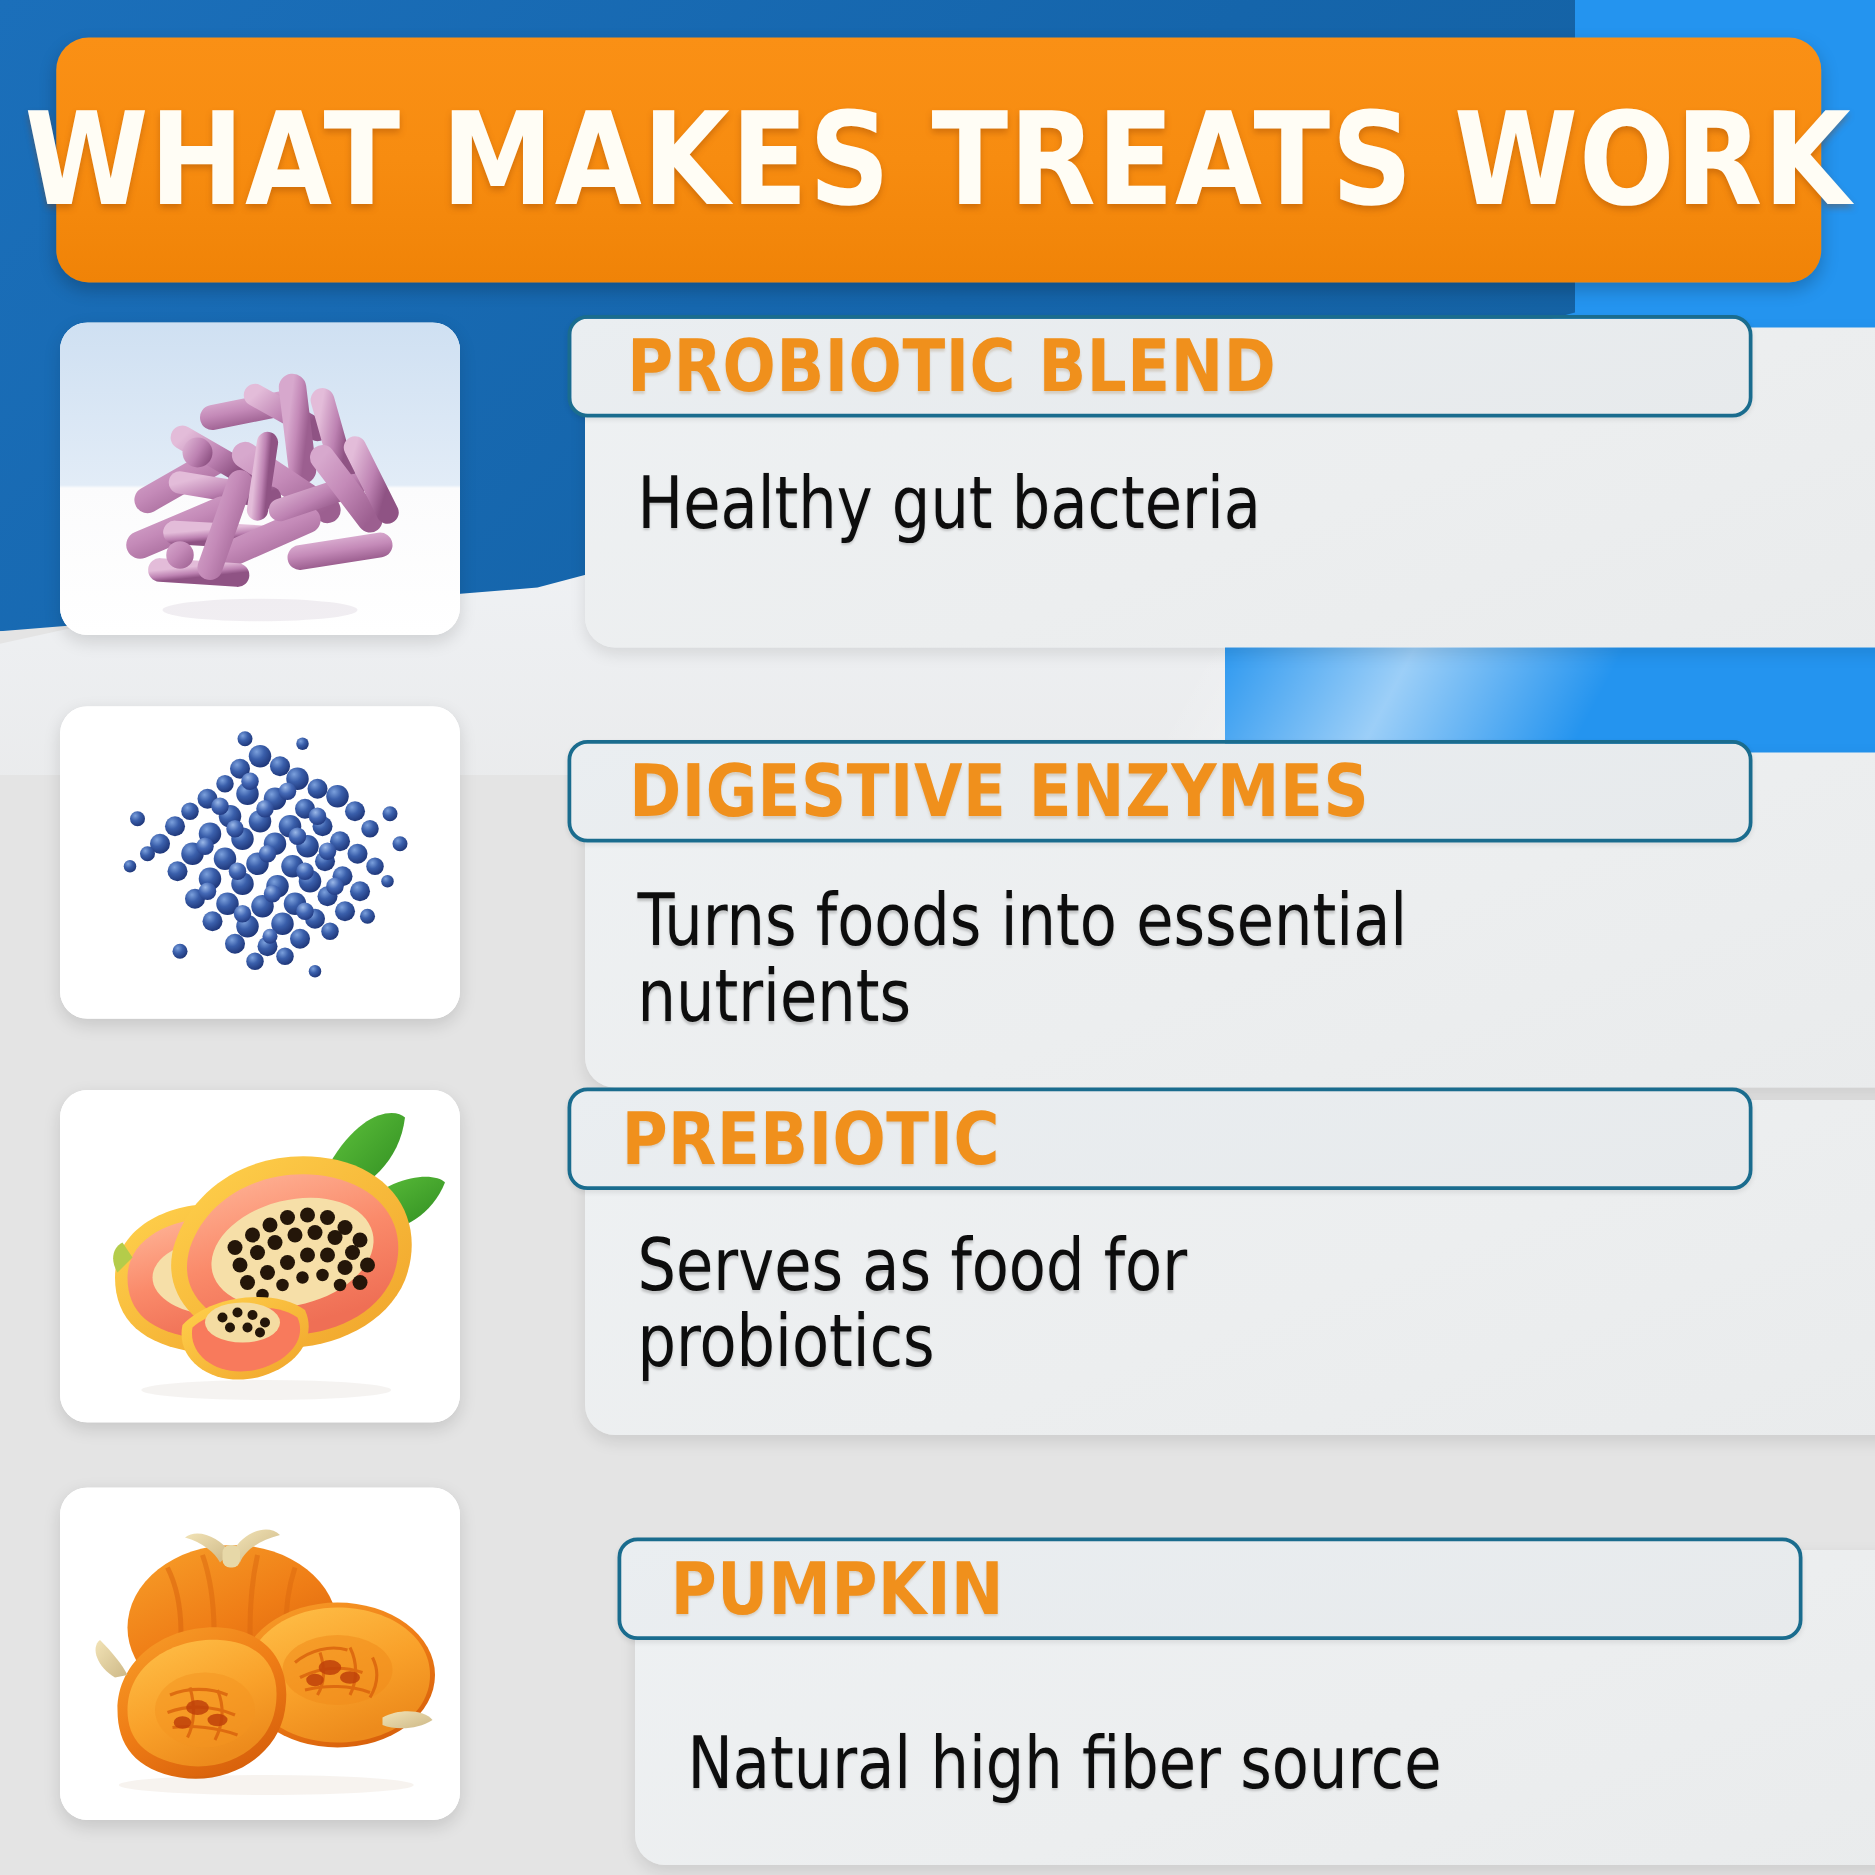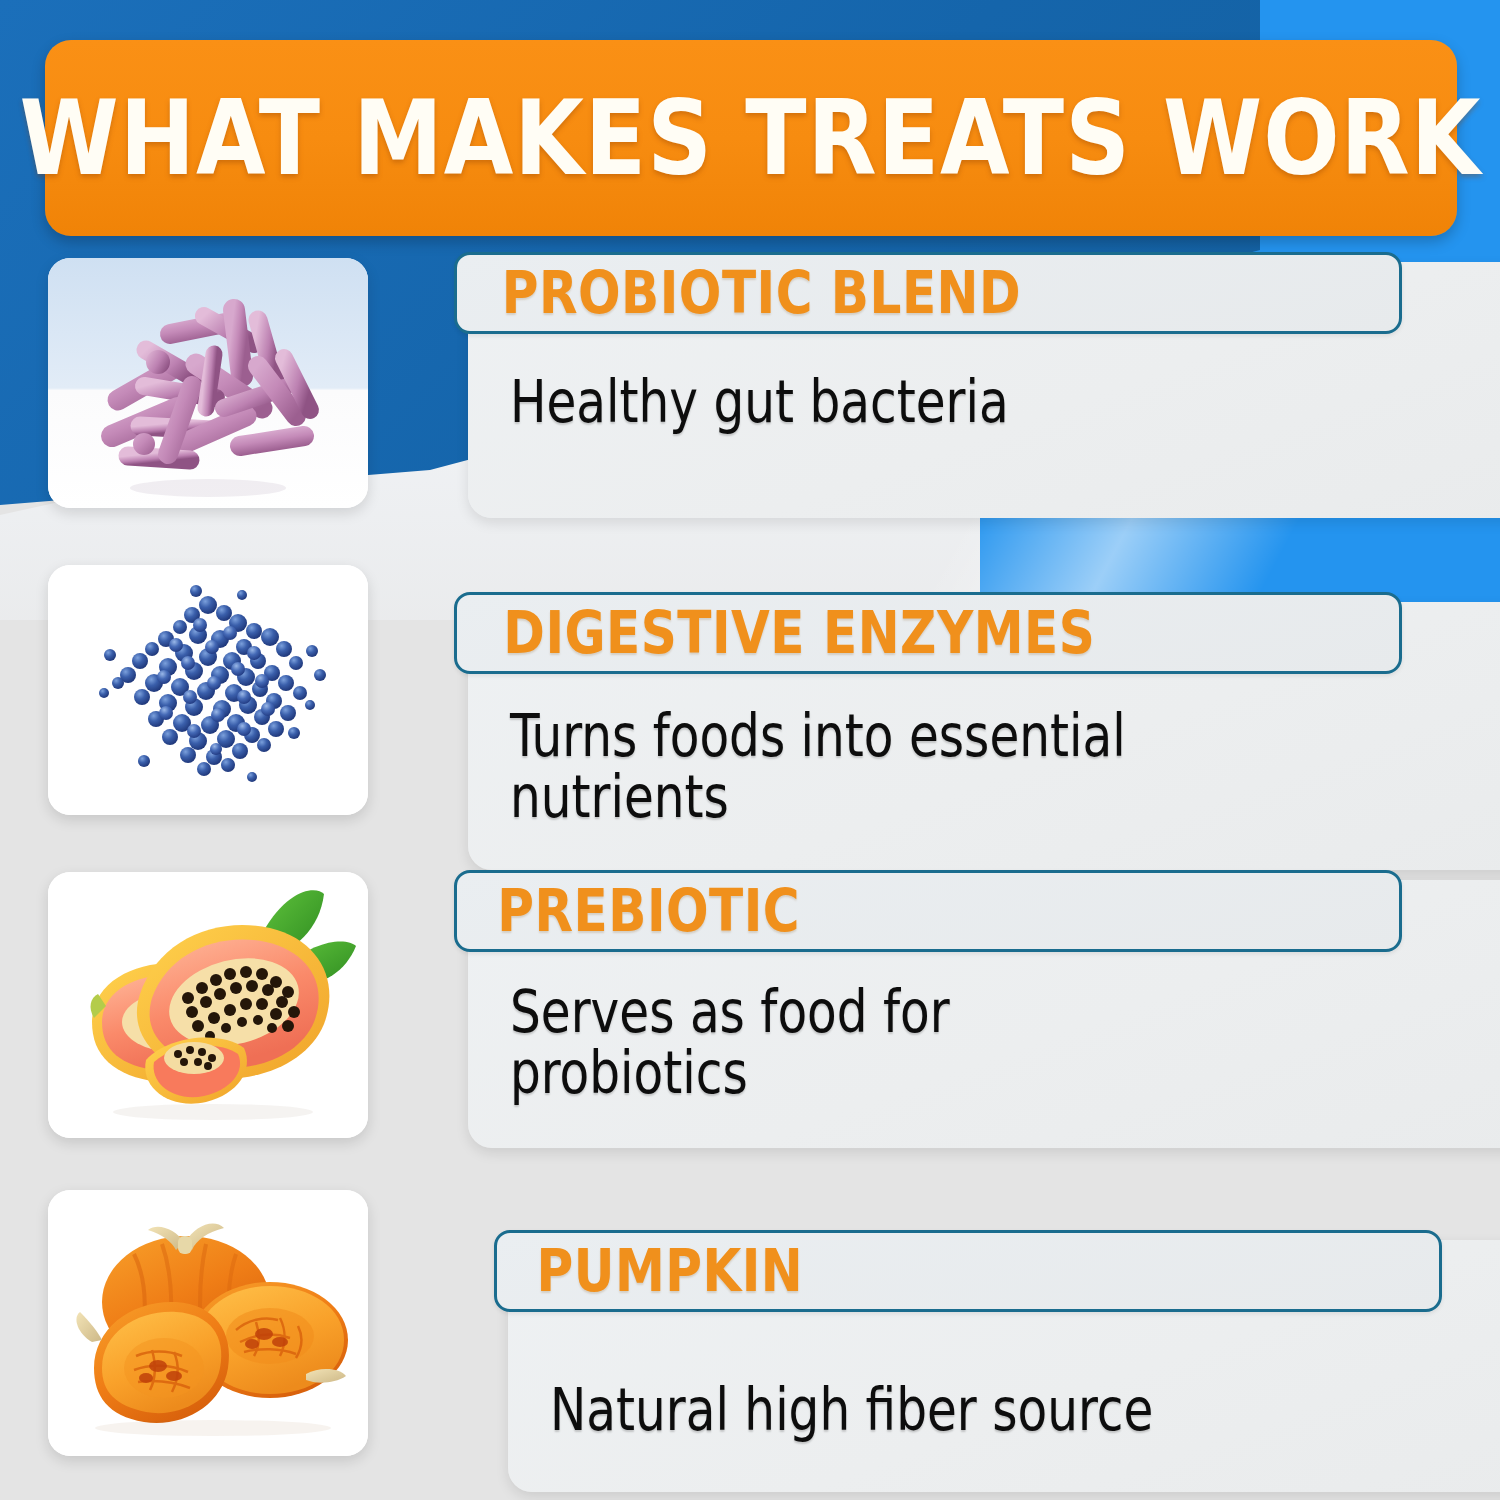--- a/index.html
+++ b/index.html
@@ -37,21 +37,21 @@
     clip-path:polygon(560px 0, 560px 560px, 0 560px);
   }
   .bg-diag-sheen{
     position:absolute;left:430px;top:470px;width:1070px;height:620px;
     background:linear-gradient(118deg,rgba(255,255,255,0) 40%,rgba(255,255,255,.55) 52%,rgba(255,255,255,0) 64%);
     pointer-events:none;
   }
 
   
   .banner{
-    position:absolute;left:45px;top:40px;width:1412px;height:196px;
+    position:absolute;left:45px;top:30px;width:1412px;height:196px;
     background:linear-gradient(180deg,#fa9015 0%,#f78c10 50%,#f08307 100%);
     border-radius:26px;
     box-shadow:0 6px 14px rgba(0,0,0,.22);
     display:flex;align-items:center;justify-content:center;
   }
   .banner-title{
     color:#fffdf5;
     font-size:103px;
     font-weight:700;
     letter-spacing:1px;

